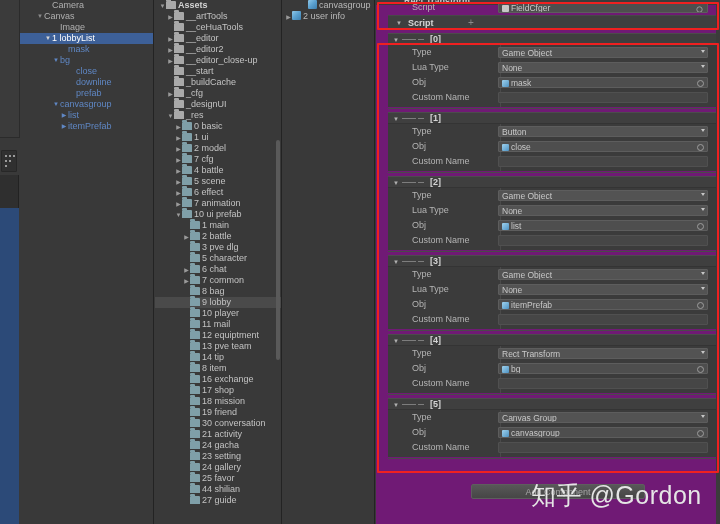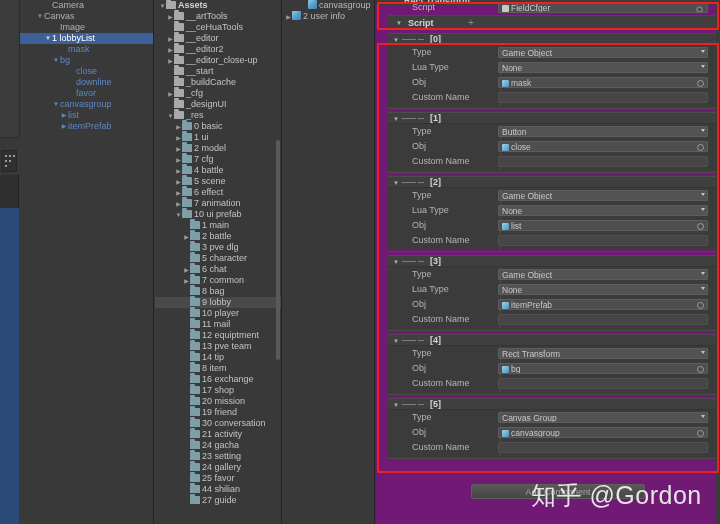--- a/index.html
+++ b/index.html
@@ -260,21 +260,21 @@
 
   <div class="hierarchy" id="hierarchy">
       <div class="h-row" style="top: 0px;"><span style="display: inline-block; width: 24px;"></span><span class="tri "></span><span class="lbl">Camera</span></div>
       <div class="h-row" style="top: 0px;"><span style="display: inline-block; width: 16px;"></span><span class="tri ">▼</span><span class="lbl">Canvas</span></div>
       <div class="h-row" style="top: 0px;"><span style="display: inline-block; width: 32px;"></span><span class="tri "></span><span class="lbl">Image</span></div>
       <div class="h-row sel" style="top: 0px;"><span style="display: inline-block; width: 24px;"></span><span class="tri w">▼</span><span class="lbl">1 lobbyList</span></div>
       <div class="h-row blue" style="top: 0px;"><span style="display: inline-block; width: 40px;"></span><span class="tri b"></span><span class="lbl">mask</span></div>
       <div class="h-row blue" style="top: 0px;"><span style="display: inline-block; width: 32px;"></span><span class="tri b">▼</span><span class="lbl">bg</span></div>
       <div class="h-row blue" style="top: 0px;"><span style="display: inline-block; width: 48px;"></span><span class="tri b"></span><span class="lbl">close</span></div>
       <div class="h-row blue" style="top: 0px;"><span style="display: inline-block; width: 48px;"></span><span class="tri b"></span><span class="lbl">downline</span></div>
-      <div class="h-row blue" style="top: 0px;"><span style="display: inline-block; width: 48px;"></span><span class="tri b"></span><span class="lbl">favor</span></div>
+      <div class="h-row blue" style="top: 0px;"><span style="display: inline-block; width: 48px;"></span><span class="tri b"></span><span class="lbl">prefab</span></div>
       <div class="h-row blue" style="top: 0px;"><span style="display: inline-block; width: 32px;"></span><span class="tri b">▼</span><span class="lbl">canvasgroup</span></div>
       <div class="h-row blue" style="top: 0px;"><span style="display: inline-block; width: 40px;"></span><span class="tri b">▶</span><span class="lbl">list</span></div>
       <div class="h-row blue" style="top: 0px;"><span style="display: inline-block; width: 40px;"></span><span class="tri b">▶</span><span class="lbl">itemPrefab</span></div>
     </div>
 
   <div class="project">
     <div id="project-list">
         <div class="p-row bold"><span style="display: inline-block; width: 4px;"></span><span class="tri">▼</span><span class="fold"></span><span>Assets</span></div>
         <div class="p-row"><span style="display: inline-block; width: 12px;"></span><span class="tri">▶</span><span class="fold"></span><span>__artTools</span></div>
         <div class="p-row"><span style="display: inline-block; width: 12px;"></span><span class="tri"></span><span class="fold"></span><span>__ceHuaTools</span></div>
@@ -304,21 +304,21 @@
         <div class="p-row"><span style="display: inline-block; width: 28px;"></span><span class="tri"></span><span class="fold teal"></span><span>8 bag</span></div>
         <div class="p-row hl"><span style="display: inline-block; width: 28px;"></span><span class="tri"></span><span class="fold teal"></span><span>9 lobby</span></div>
         <div class="p-row"><span style="display: inline-block; width: 28px;"></span><span class="tri"></span><span class="fold teal"></span><span>10 player</span></div>
         <div class="p-row"><span style="display: inline-block; width: 28px;"></span><span class="tri"></span><span class="fold teal"></span><span>11 mail</span></div>
         <div class="p-row"><span style="display: inline-block; width: 28px;"></span><span class="tri"></span><span class="fold teal"></span><span>12 equiptment</span></div>
         <div class="p-row"><span style="display: inline-block; width: 28px;"></span><span class="tri"></span><span class="fold teal"></span><span>13 pve team</span></div>
         <div class="p-row"><span style="display: inline-block; width: 28px;"></span><span class="tri"></span><span class="fold teal"></span><span>14 tip</span></div>
         <div class="p-row"><span style="display: inline-block; width: 28px;"></span><span class="tri"></span><span class="fold teal"></span><span>8 item</span></div>
         <div class="p-row"><span style="display: inline-block; width: 28px;"></span><span class="tri"></span><span class="fold teal"></span><span>16 exchange</span></div>
         <div class="p-row"><span style="display: inline-block; width: 28px;"></span><span class="tri"></span><span class="fold teal"></span><span>17 shop</span></div>
-        <div class="p-row"><span style="display: inline-block; width: 28px;"></span><span class="tri"></span><span class="fold teal"></span><span>20 mission</span></div>
+        <div class="p-row"><span style="display: inline-block; width: 28px;"></span><span class="tri"></span><span class="fold teal"></span><span>18 mission</span></div>
         <div class="p-row"><span style="display: inline-block; width: 28px;"></span><span class="tri"></span><span class="fold teal"></span><span>19 friend</span></div>
         <div class="p-row"><span style="display: inline-block; width: 28px;"></span><span class="tri"></span><span class="fold teal"></span><span>30 conversation</span></div>
         <div class="p-row"><span style="display: inline-block; width: 28px;"></span><span class="tri"></span><span class="fold teal"></span><span>21 activity</span></div>
         <div class="p-row"><span style="display: inline-block; width: 28px;"></span><span class="tri"></span><span class="fold teal"></span><span>24 gacha</span></div>
         <div class="p-row"><span style="display: inline-block; width: 28px;"></span><span class="tri"></span><span class="fold teal"></span><span>23 setting</span></div>
         <div class="p-row"><span style="display: inline-block; width: 28px;"></span><span class="tri"></span><span class="fold teal"></span><span>24 gallery</span></div>
         <div class="p-row"><span style="display: inline-block; width: 28px;"></span><span class="tri"></span><span class="fold teal"></span><span>25 favor</span></div>
         <div class="p-row"><span style="display: inline-block; width: 28px;"></span><span class="tri"></span><span class="fold teal"></span><span>44 shilian</span></div>
         <div class="p-row"><span style="display: inline-block; width: 28px;"></span><span class="tri"></span><span class="fold teal"></span><span>27 guide</span></div>
       </div>

